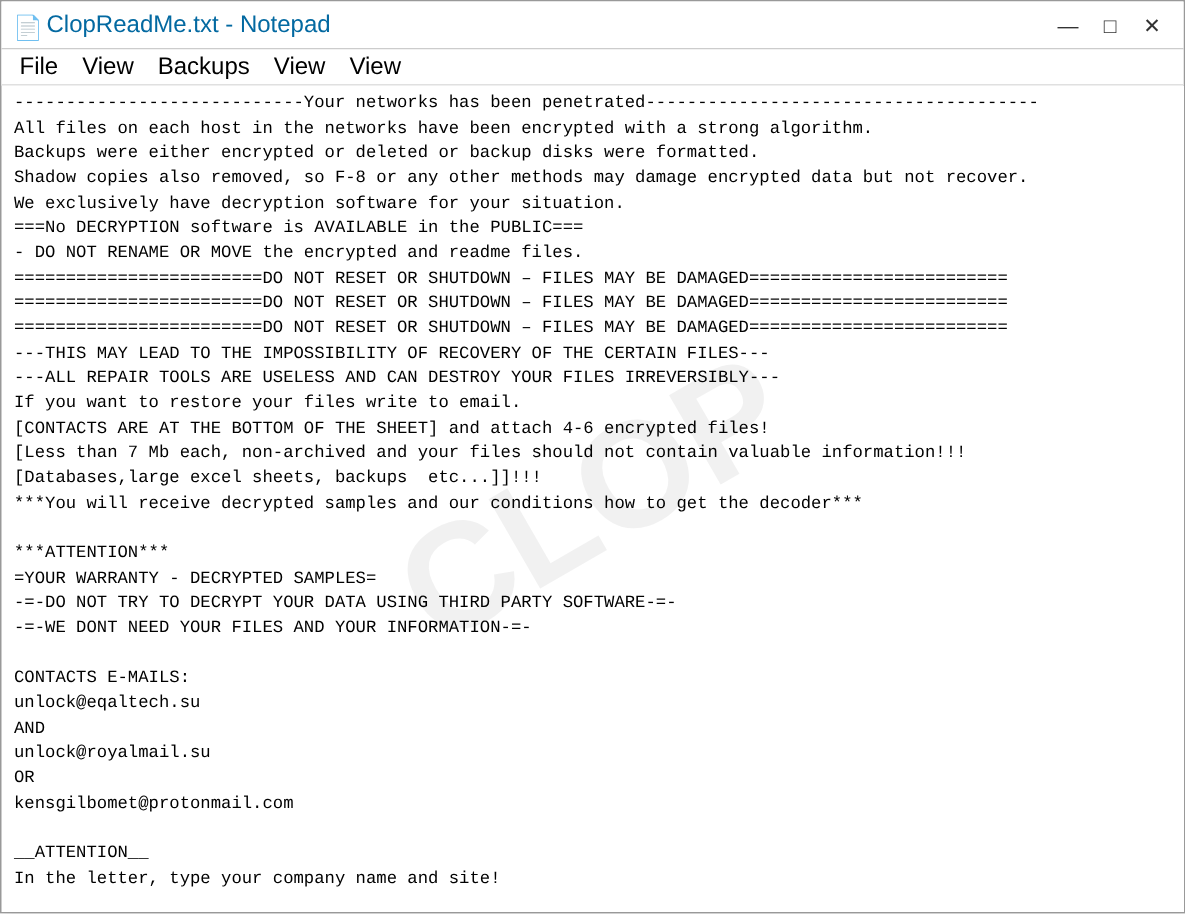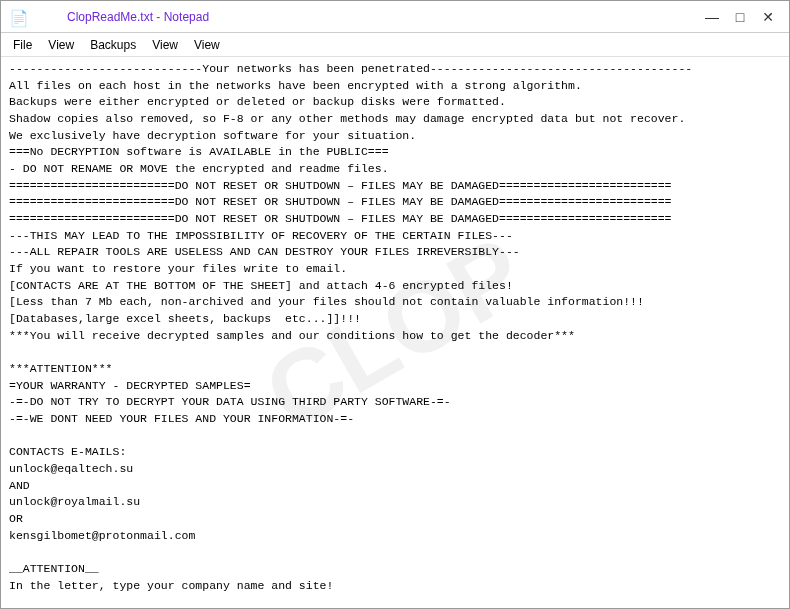--- a/index.html
+++ b/index.html
@@ -45,23 +45,22 @@
       align-items: center;
       gap: 6px;
     }
 
     .title-bar-icon {
       width: 16px;
       height: 16px;
     }
 
     .title-bar-title {
-      font-size: 12px;
-      color: #6d28d9;
-      margin-left: 36px;
+      font-size: 16px;
+      color: #0369a1;
     }
 
     .title-bar-controls {
       display: flex;
       gap: 2px;
     }
 
     .ctrl-btn {
       width: 26px;
       height: 24px;
@@ -79,21 +78,21 @@
       background: #fff;
       border-bottom: 1px solid #e0e0e0;
       display: flex;
       padding: 2px 4px;
       height: 24px;
       align-items: center;
     }
 
     .menu-item {
       padding: 2px 8px;
-      font-size: 12px;
+      font-size: 16px;
       color: #000;
       cursor: pointer;
     }
 
     .content-area {
       flex: 1;
       overflow-y: scroll;
       padding: 4px 8px;
       position: relative;
       background: #fff;

